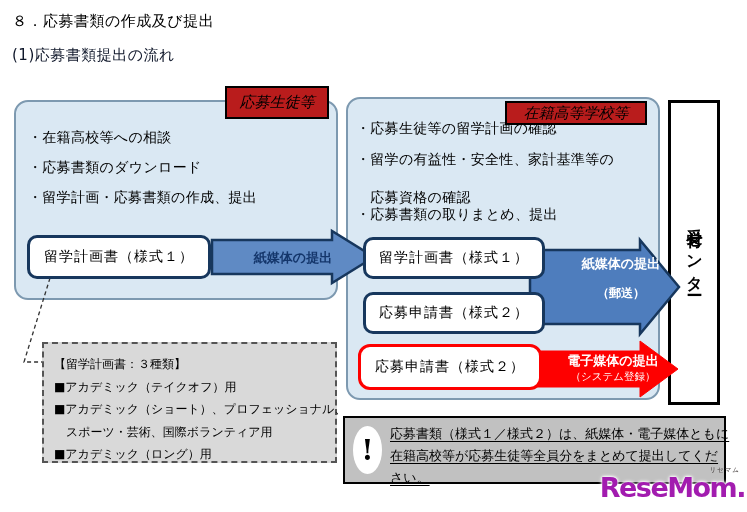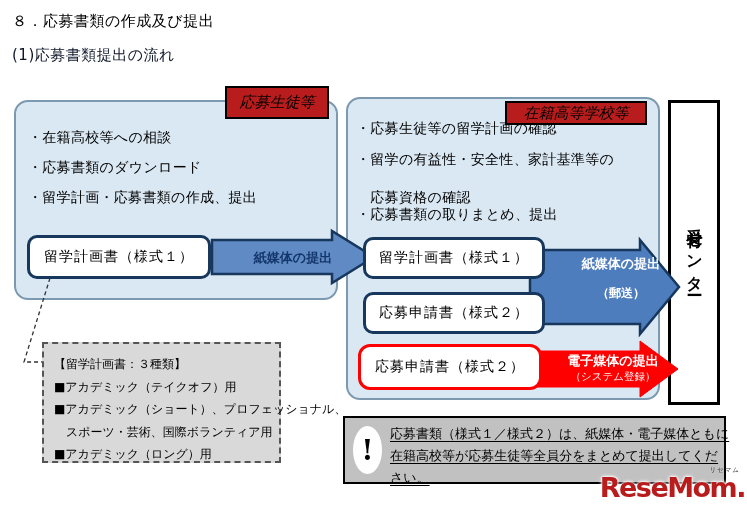--- a/index.html
+++ b/index.html
@@ -34,35 +34,35 @@
   #lbl-paper2a { left:548px; top:255px; width:104px; font-size:13px; color:#fff; }
   #lbl-paper2b { left:548px; top:285px; width:104px; font-size:12px; color:#fff; }
   #lbl-elec-a { left:541px; top:352px; width:102px; font-size:13px; color:#fff; }
   #lbl-elec-b { left:541px; top:370px; width:102px; font-size:10.5px; color:#fff; font-weight:500; }
 
   #reception { position:absolute; left:668px; top:100px; width:52px; height:305px; background:#fff;
                border:3px solid #000; z-index:1; display:flex; align-items:center; justify-content:center; }
   #reception .vtext { writing-mode:vertical-rl; text-orientation:upright; font-size:16px; font-weight:bold;
                       letter-spacing:3px; color:#000; }
 
-  #plan-note { position:absolute; left:42px; top:342px; width:239px; height:121px; background:#d9d9d9;
+  #plan-note { position:absolute; left:42px; top:342px; width:295px; height:121px; background:#d9d9d9;
                border:2px dashed #555; z-index:2; padding:9px 8px 0 10px; }
   #plan-note .pn-line { font-size:12px; font-weight:500; color:#000; line-height:22.5px; white-space:nowrap; }
 
   #imp-note { position:absolute; left:343px; top:416px; width:383px; height:68px; background:#c1c1c1;
               border:2px solid #000; z-index:2; }
   #imp-note .oval { position:absolute; left:8px; top:8px; width:29px; height:48px; background:#fff;
                     border-radius:50%; display:flex; align-items:center; justify-content:center;
                     font-family:"DejaVu Serif","Liberation Serif",serif; font-size:27px; font-weight:bold; color:#000; }
   #imp-note .note-text { position:absolute; left:45px; top:5px; width:334px; }
   #imp-note .note-line { font-size:13px; font-weight:500; color:#000; line-height:22px; white-space:nowrap;
                          text-decoration:underline; text-underline-offset:3px; }
 
   #watermark { position:absolute; left:620px; top:466px; width:127px; height:44px; z-index:5; }
-  #watermark .wm-text { position:absolute; right:2px; top:6px; font-size:27px; font-weight:bold; color:#b91c1c;
+  #watermark .wm-text { position:absolute; right:2px; top:6px; font-size:27px; font-weight:bold; color:#a21caf;
                         letter-spacing:-1.5px; text-shadow:0 0 2px #fff,0 0 3px #fff,0 0 4px #fff; }
   #watermark .wm-ruby { position:absolute; right:7px; top:0px; font-size:6.5px; color:#3e3736; letter-spacing:1px; }
 </style>
 </head>
 <body>
 
 <div id="canvas">
 
   <div class="title">８．応募書類の作成及び提出</div>
   <div class="subtitle">(1)応募書類提出の流れ</div>

